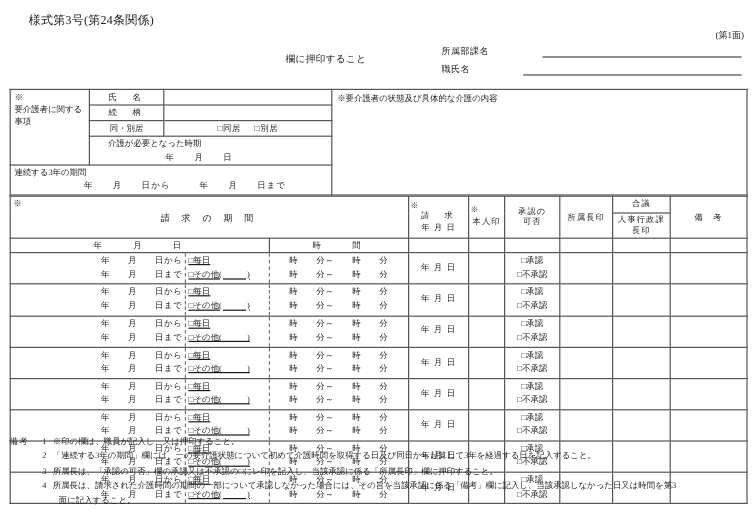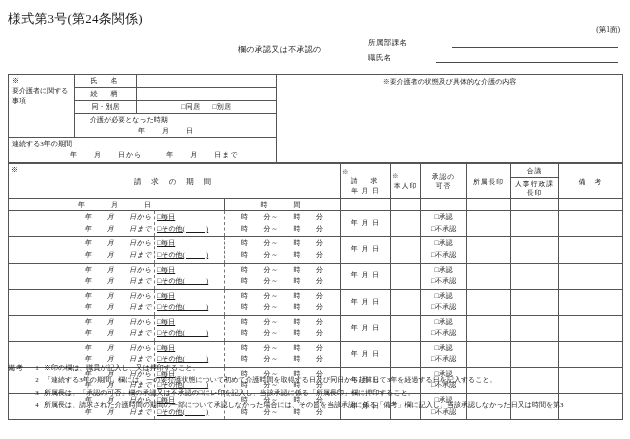--- a/index.html
+++ b/index.html
@@ -18,23 +18,23 @@
   .page {
     position: relative;
     width: 630px;
     height: 439px;
     box-sizing: border-box;
   }
 
   
   .form-no {
     position: absolute;
-    left: 8px;
+    left: 24px;
     top: 10px;
-    font-size: 13px;
+    font-size: 10px;
     letter-spacing: .2px;
   }
   .page-no {
     position: absolute;
     right: 10px;
     top: 25px;
     font-size: 7.5px;
   }
   .doc-title {
     position: absolute;
@@ -105,21 +105,21 @@
     padding: 1px 15px;
     line-height: 1.5;
   }
   .period-cell .second {
     display: block;
     padding-left: 48px;
     letter-spacing: 1px;
   }
   .joutai {
     vertical-align: top;
-    text-align: center;
+    text-align: left;
     padding: 3px 4px;
     line-height: 1.4;
   }
   .renzoku {
     text-align: left;
     padding: 1px 3px;
     line-height: 1.55;
   }
   .renzoku .row2 {
     display: block;
@@ -160,21 +160,20 @@
     font-size: 6.5px;
   }
   .vhdr .l1 { display: block; letter-spacing: 3px; }
   .vhdr .l2 { display: block; letter-spacing: 1px; }
 
   .row-dates {
     text-align: right;
     padding: 1px 2px 1px 0;
     line-height: 1.65;
     border-right: 1px dashed #777 !important;
-    font-style: italic;
   }
   .row-dates span { display: block; letter-spacing: .5px; }
   .row-freq {
     text-align: left;
     padding: 1px 2px;
     line-height: 1.65;
     border-left: none !important;
     border-right: 1px dashed #777 !important;
     text-decoration: underline;
   }
@@ -220,21 +219,21 @@
   .note .txt { flex: 1; }
   .note .txt .cont { display: block; padding-left: 5px; }
 </style>
 </head>
 <body>
 
 <div class="page">
 
   <div class="form-no">様式第3号(第24条関係)</div>
   <div class="page-no">(第1面)</div>
-  <div class="doc-title">欄の承認又は不承認の</div>
+  <div class="doc-title">欄に押印すること</div>
 
   <div class="addressee">
     <div class="line">
       <span class="lbl">所属部課名</span>
       <span class="rule"></span>
     </div>
     <div class="line">
       <span class="lbl">職氏名</span>
       <span class="rule"></span>
     </div>
@@ -544,17 +543,17 @@
         <span class="txt"><span>「連続する3年の期間」欄には、一の要介護状態について初めて介護時間を取得する日及び同日から起算して3年を経過する日を記入すること。</span></span>
       </div>
       <div class="note">
         <span class="bikou"></span>
         <span class="num">3</span>
         <span class="txt"><span>所属長は、「承認の可否」欄の承認又は不承認の□にレ印を記入し、当該承認に係る「所属長印」欄に押印すること。</span></span>
       </div>
       <div class="note">
         <span class="bikou"></span>
         <span class="num">4</span>
-        <span class="txt"><span>所属長は、請求された介護時間の期間の一部について承認しなかった場合には、その旨を当該承認に係る「備考」欄に記入し、当該承認しなかった日又は時間を第3</span></span>
+        <span class="txt"><span>所属長は、請求された介護時間の期間の一部について承認しなかった場合には、その旨を当該承認に係る「備考」欄に記入し、当該承認しなかった日又は時間を第3</span><span class="cont">面に記入すること。</span></span>
       </div>
     </div>
 
 </div>
 
 </body></html>

